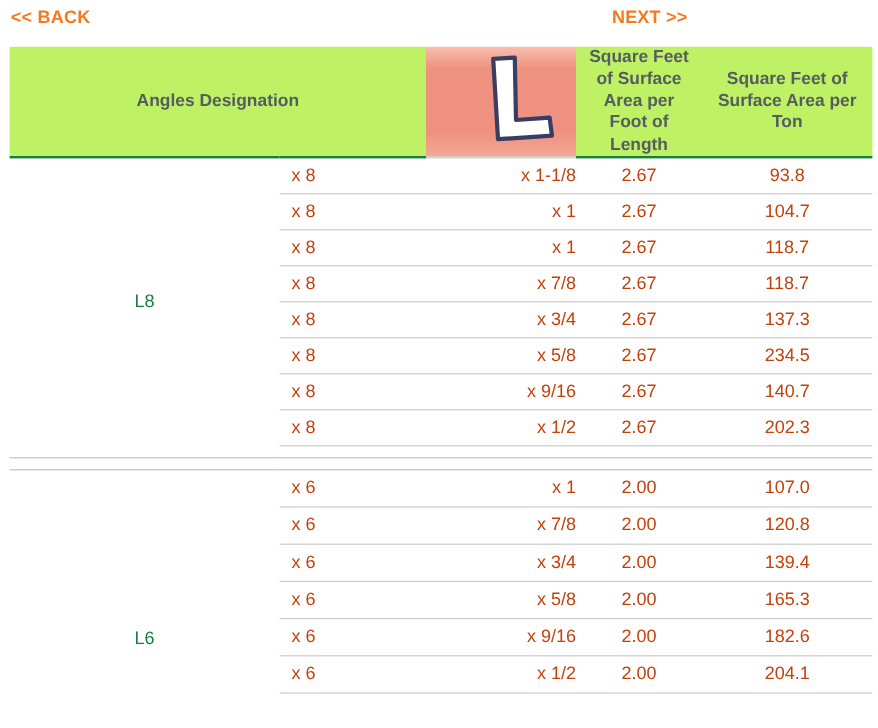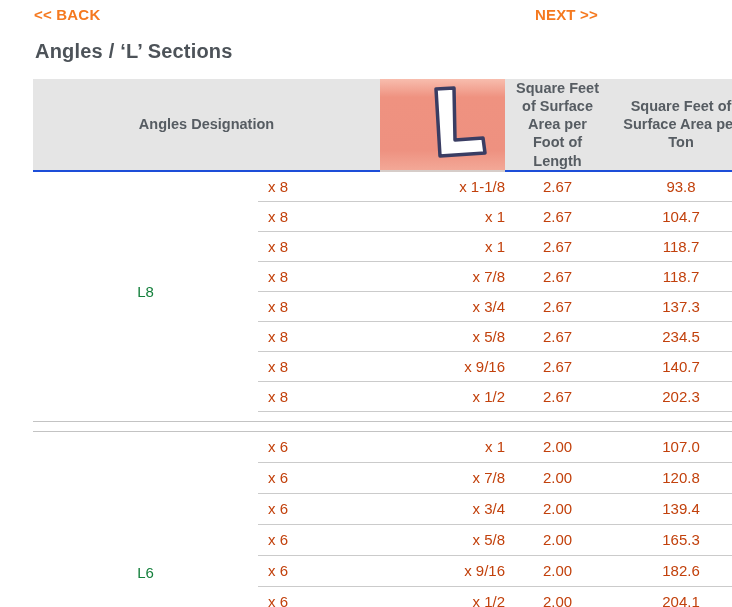--- a/index.html
+++ b/index.html
@@ -1,21 +1,21 @@
 <!DOCTYPE html>
 <html><head>
 <meta charset="utf-8">
 <style>
   html,body{margin:0;padding:0;}
   body{
     width:732px;height:607px;overflow:hidden;background:#ffffff;
     font-family:"Liberation Sans","DejaVu Sans",sans-serif;
     -webkit-font-smoothing:antialiased;
   }
-  .page{width:582px;height:607px;position:relative;margin-left:25px;}
+  .page{width:582px;height:607px;position:relative;}
 
   
   .navbar{
     display:flex;justify-content:space-between;align-items:center;
     padding:6px 9px 0 9px;
   }
   .nav-link{
     color:#F5791F;font-weight:bold;font-size:15px;letter-spacing:.2px;
     text-decoration:none;cursor:pointer;
   }
@@ -28,23 +28,23 @@
 
   
   table.sections{
     border-collapse:collapse;table-layout:fixed;
     width:719px;margin:16px 0 0 8px;
   }
   col.c1{width:225px;} col.c2{width:122px;} col.c3{width:125px;}
   col.c4{width:105px;} col.c5{width:142px;}
 
   thead th{
-    background:#e5e5e5;color:#565C62;font-weight:bold;
+    background:#bef264;color:#565C62;font-weight:bold;
     font-size:14.5px;line-height:1.25;text-align:center;vertical-align:middle;
-    height:88px;padding:0 6px;border-bottom:2px solid #1d4ed8;
+    height:88px;padding:0 6px;border-bottom:2px solid #15803d;
   }
   thead th.img-cell{
     padding:0;background:linear-gradient(180deg,#F8BDAE 0%,#EF9280 20%,#EE9180 78%,#F3A897 100%);
     border-bottom:2px solid #D6CDC9;
   }
   thead th.img-cell svg{display:block;margin:0 auto;}
 
   td{
     color:#c2410c;font-size:15px;vertical-align:middle;
     padding:0;height:29px;
@@ -65,21 +65,20 @@
 </head>
 <body>
 
 <div class="page">
 
   <div class="navbar">
     <a class="nav-link">&lt;&lt; BACK</a>
     <a class="nav-link">NEXT &gt;&gt;</a>
   </div>
 
-  <div class="page-title">Angles / ‘L’ Sections</div>
 
   <table class="sections">
     <colgroup>
       <col class="c1">
         <col class="c2">
         <col class="c3">
         <col class="c4">
         <col class="c5">
     </colgroup>
     <thead>

